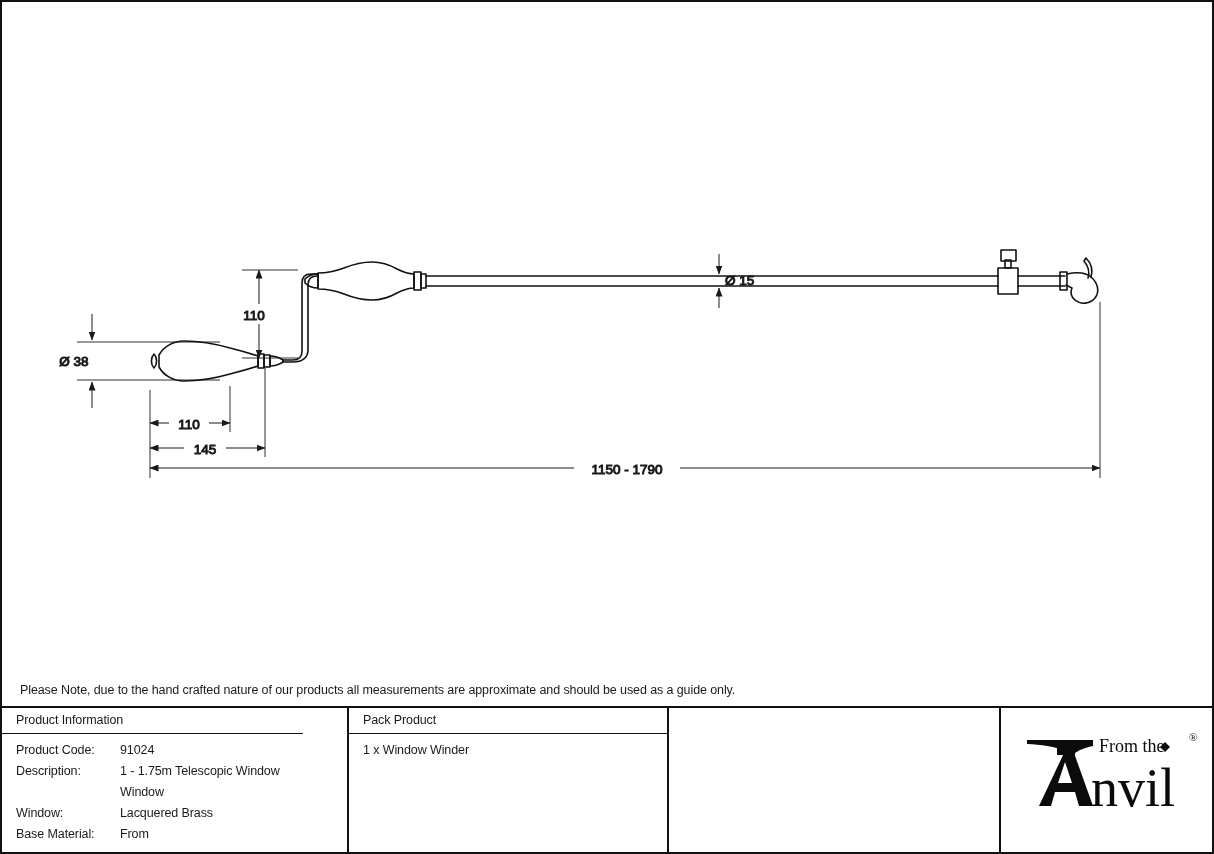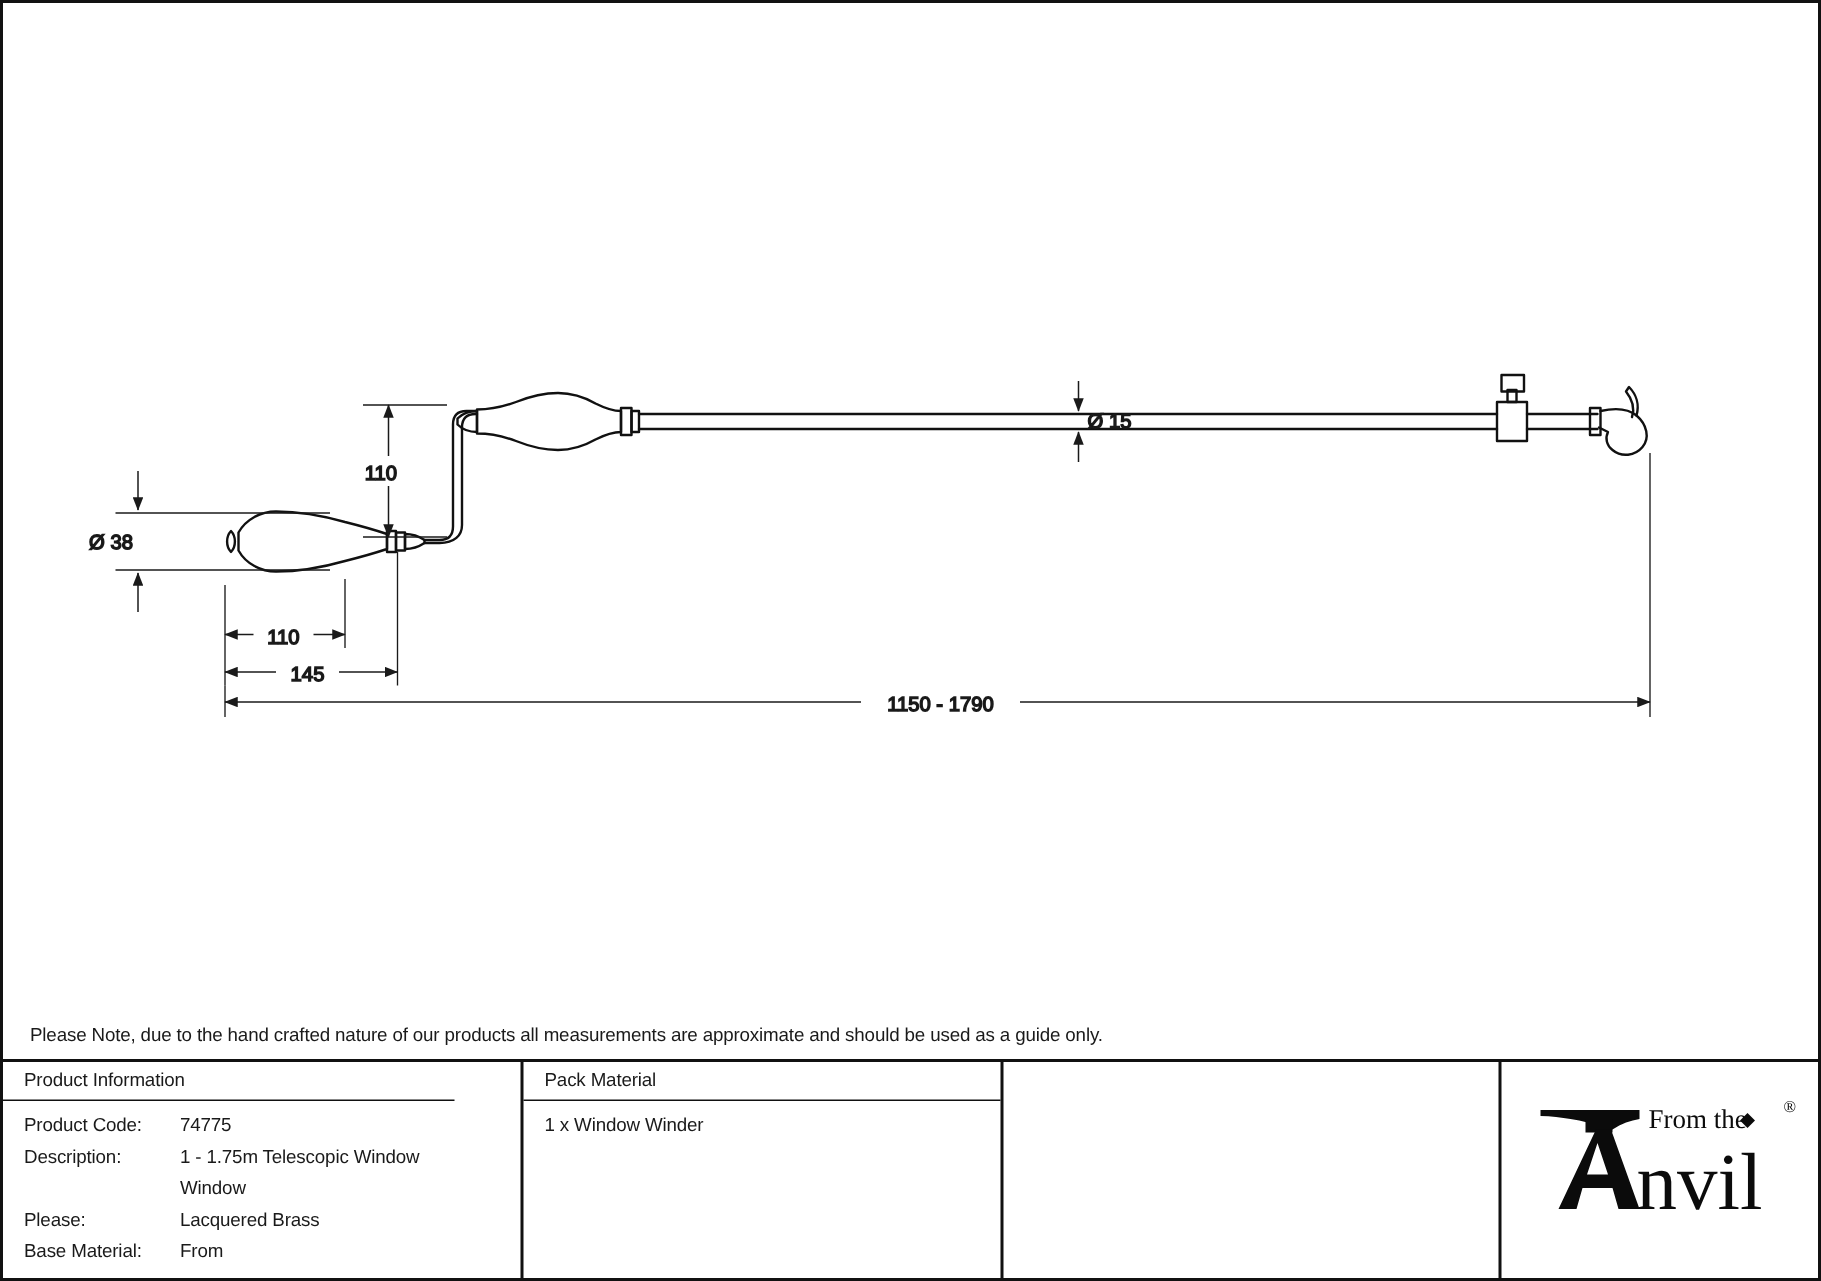--- a/index.html
+++ b/index.html
@@ -284,37 +284,37 @@
     <div class="note-row">
       <div class="note-text">Please Note, due to the hand crafted nature of our products all measurements are approximate and should be used as a guide only.</div>
     </div>
 
     <div class="col col-info">
       <div class="col-head">
         <span>Product Information</span>
       </div>
       <div class="col-body">
         <div class="spec-line spec-label" style="top:9px">Product Code:</div>
-        <div class="spec-line spec-value" style="top:9px">74775</div>
+        <div class="spec-line spec-value" style="top:9px">91024</div>
 
         <div class="spec-line spec-label" style="top:30px">Description:</div>
         <div class="spec-line spec-value" style="top:30px">1 - 1.75m Telescopic Window</div>
         <div class="spec-line spec-value" style="top:51px">Window</div>
 
-        <div class="spec-line spec-label" style="top:72px">Please:</div>
+        <div class="spec-line spec-label" style="top:72px">Window:</div>
         <div class="spec-line spec-value" style="top:72px">Lacquered Brass</div>
 
         <div class="spec-line spec-label" style="top:93px">Base Material:</div>
         <div class="spec-line spec-value" style="top:93px">From</div>
       </div>
     </div>
 
     <div class="col col-pack">
       <div class="col-head">
-        <span>Pack Material</span>
+        <span>Pack Product</span>
       </div>
       <div class="col-body">
         <div class="pack-line">1 x Window Winder</div>
       </div>
     </div>
 
     <div class="col col-fixing">
       <div class="col-body"></div>
     </div>
 

